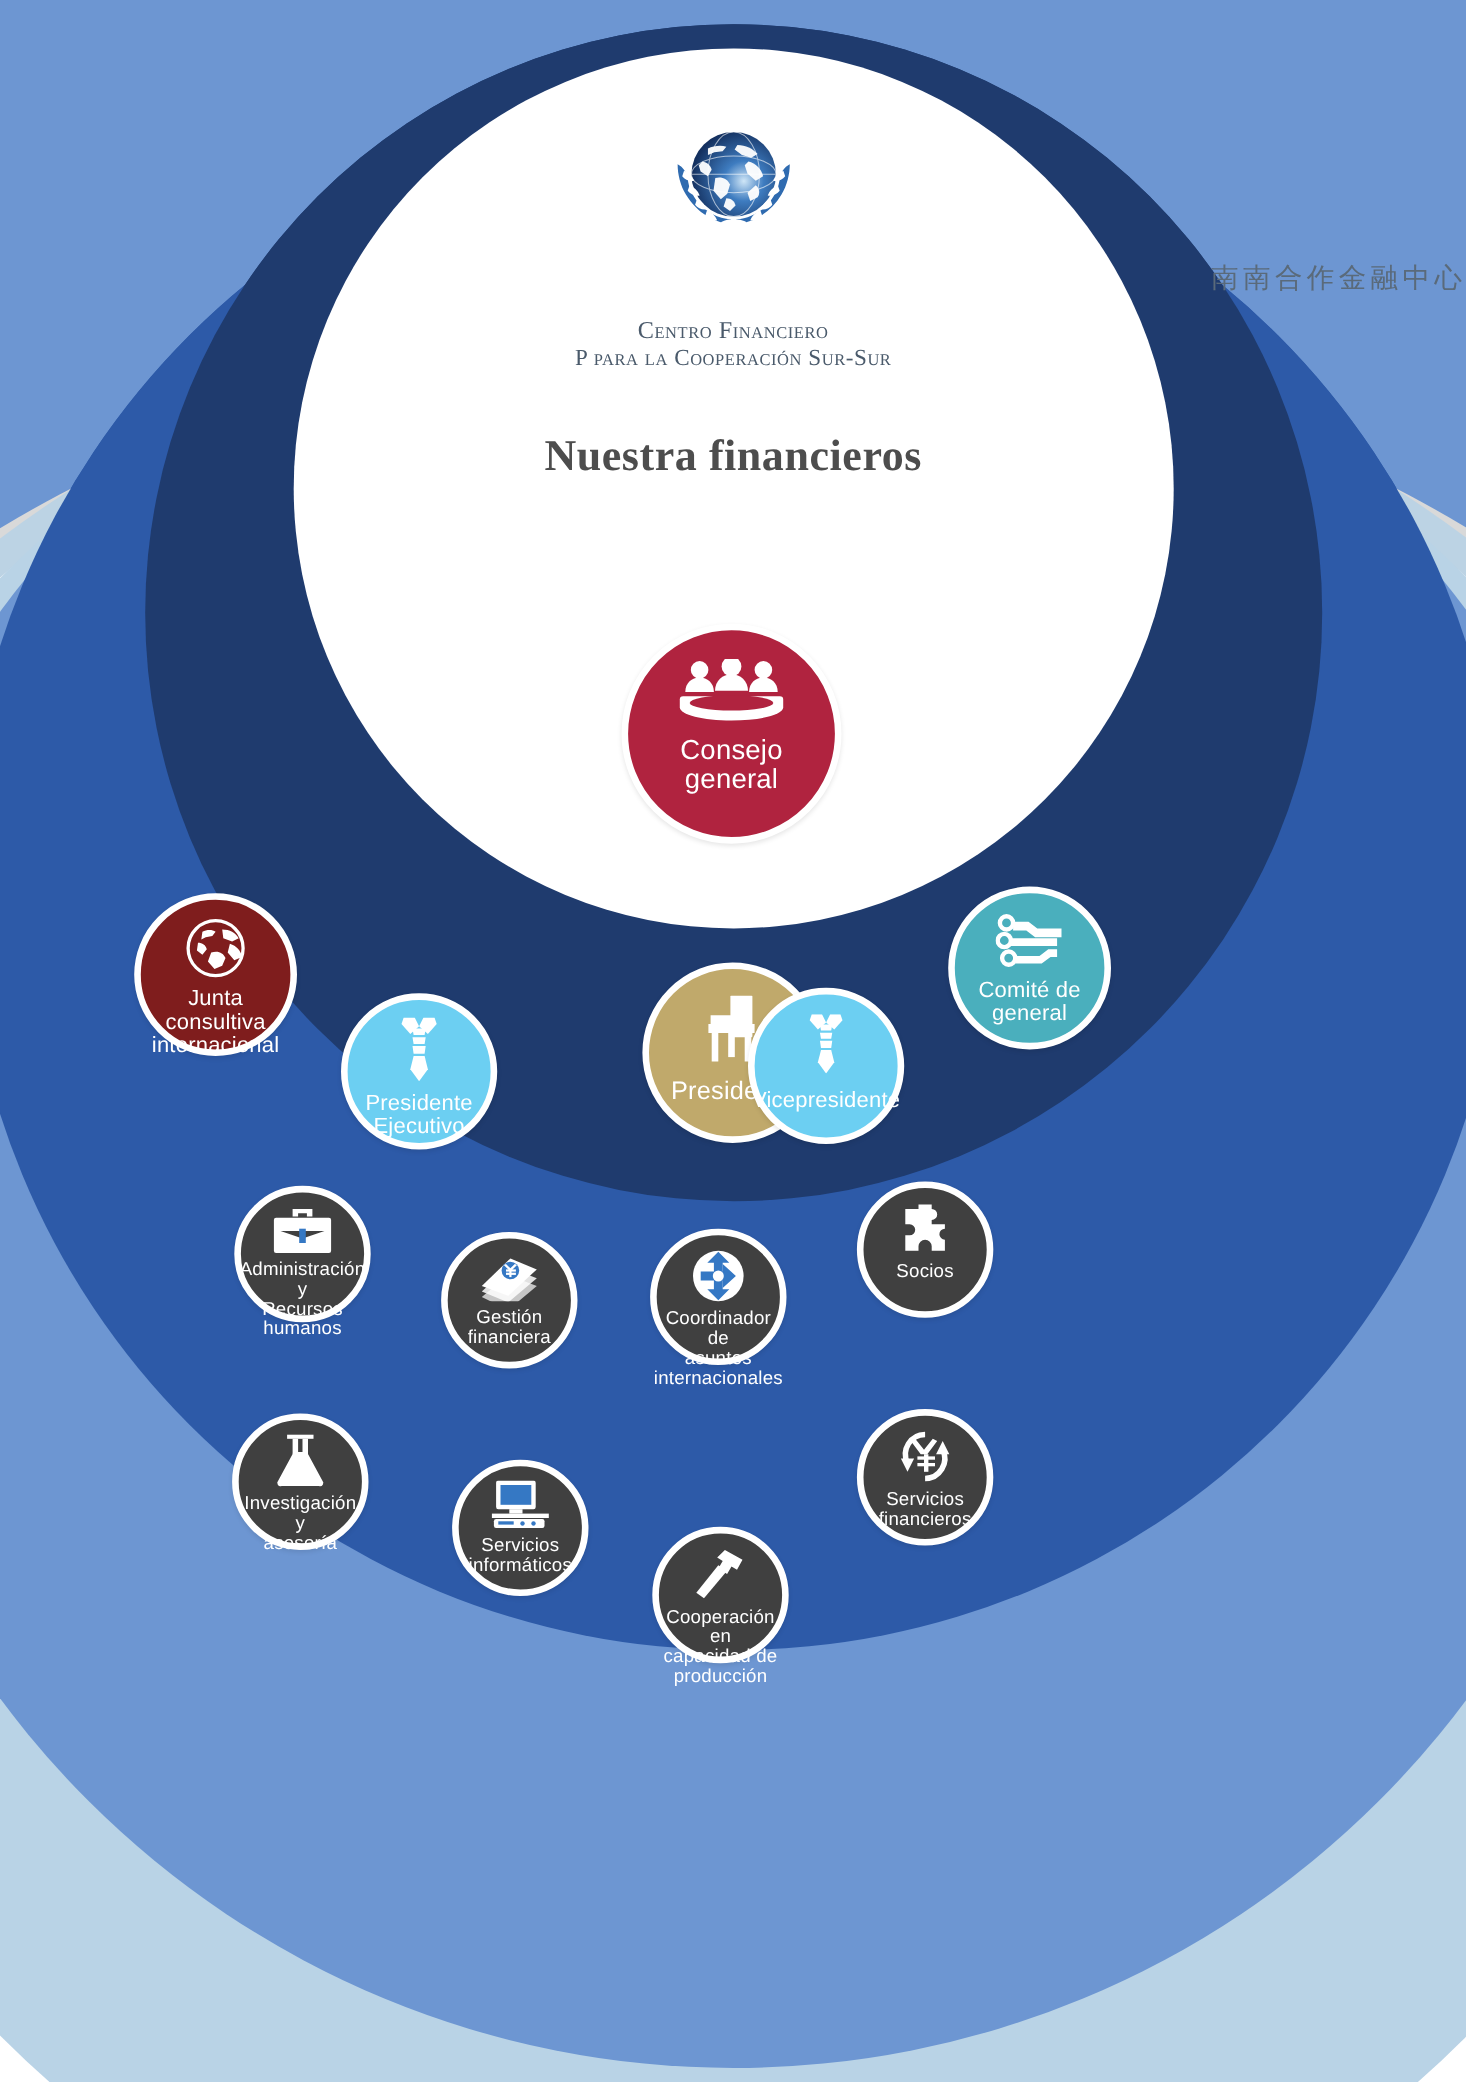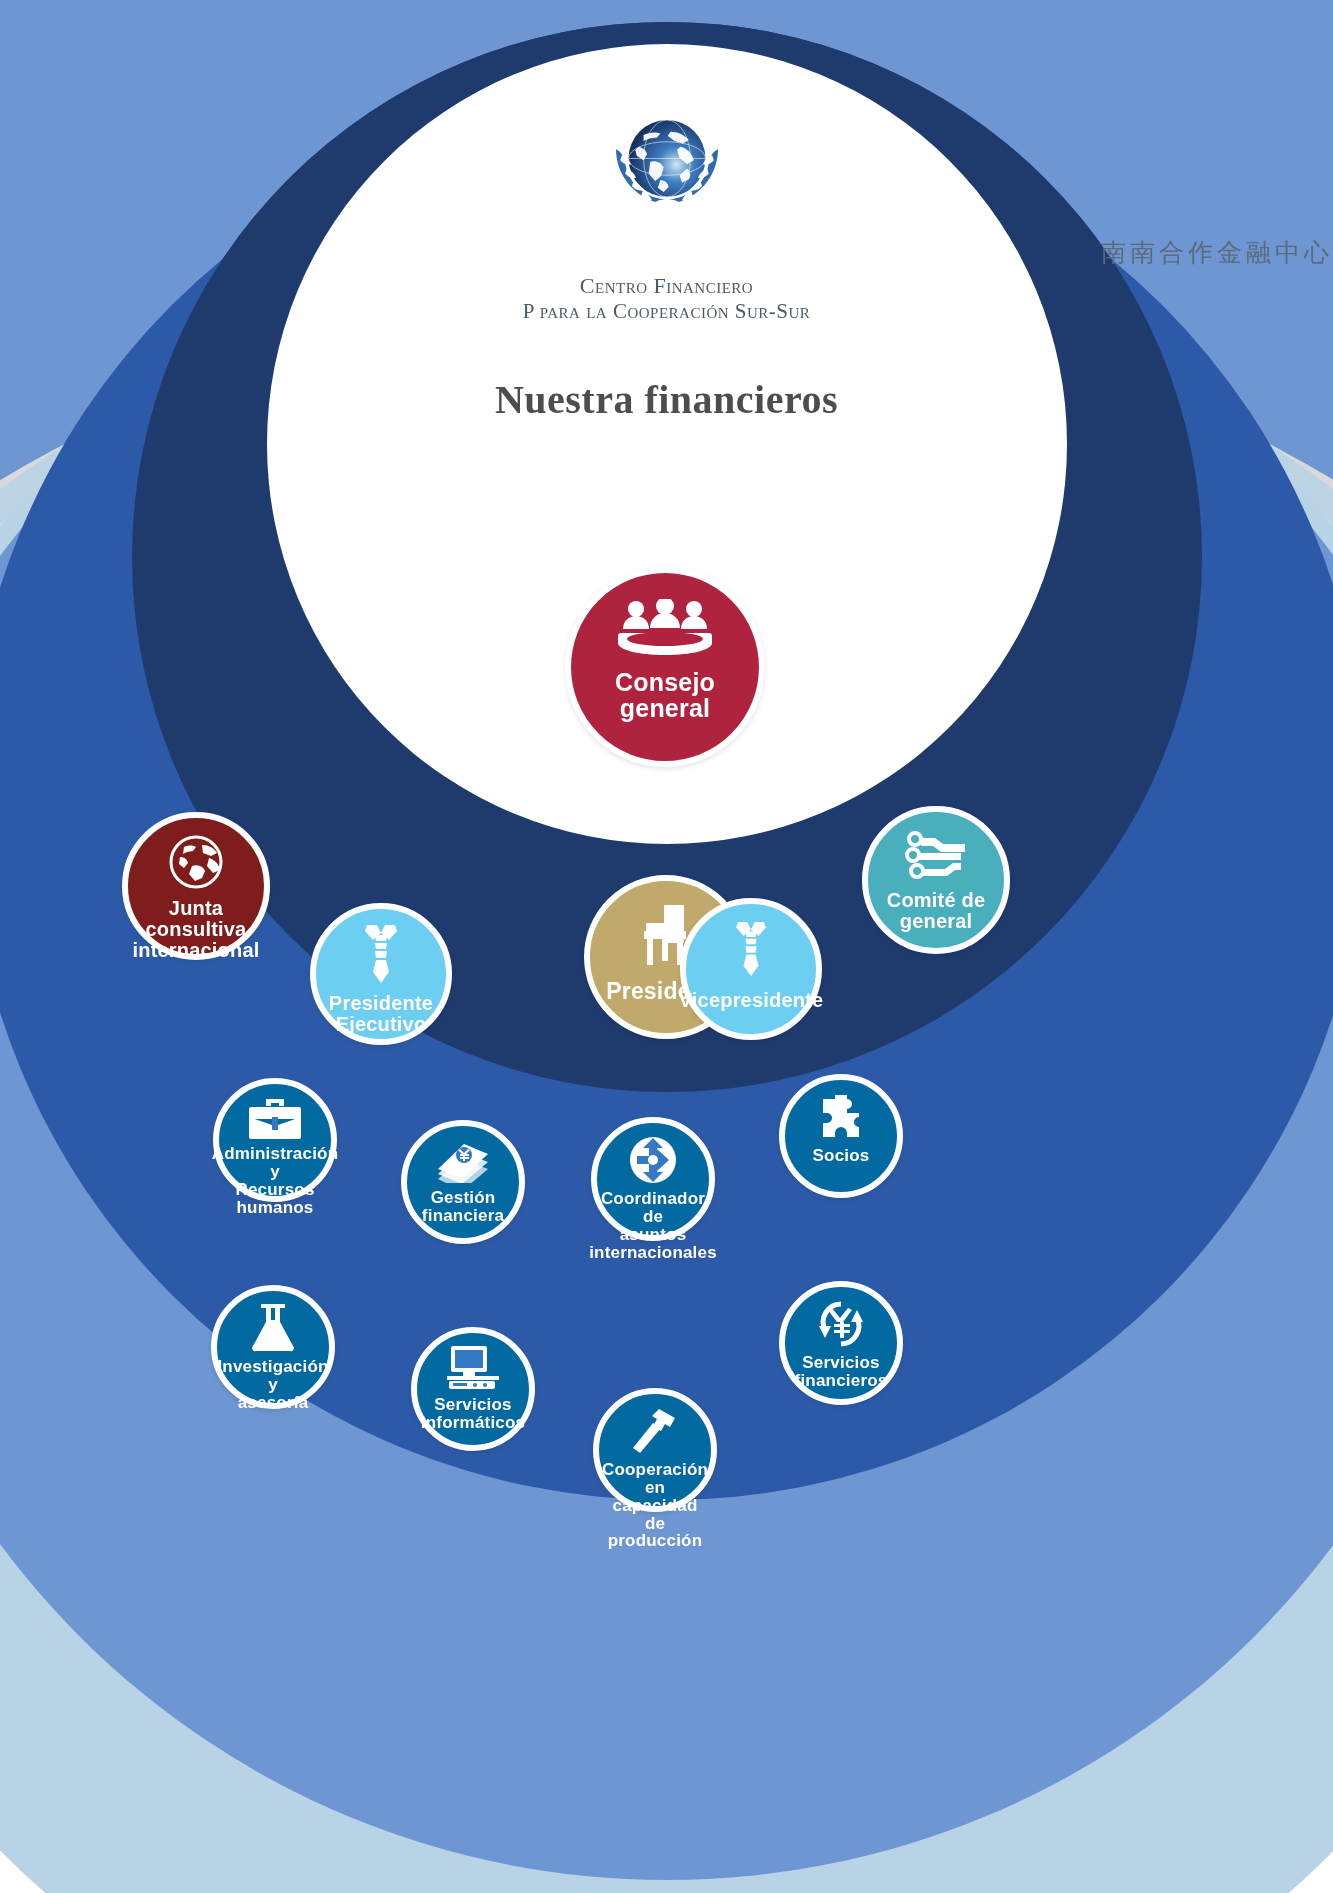--- a/index.html
+++ b/index.html
@@ -48,21 +48,21 @@
   .logo-zh {
     margin-top: 14px;
     font-family: "Liberation Serif", serif;
     font-size: 25px; letter-spacing: 4px; color: #5a6a7a; text-align: right;
   }
   .logo-l1, .logo-l2 {
     font-family: "Liberation Serif", serif;
     color: #4a5a6b; font-variant: small-caps;
     letter-spacing: 0.5px; line-height: 1.18;
   }
-  .logo-l1 { font-size: 22px; margin-top: 4px; }
+  .logo-l1 { font-size: 22px; margin-top: 18px; }
   .logo-l2 { font-size: 21px; }
   #page-title {
     margin-top: 52px;
     font-family: "Liberation Serif", serif;
     font-weight: bold; font-size: 40px; color: #4d4d4d;
     letter-spacing: 0.5px;
   }
 
   
   .node {
@@ -75,21 +75,21 @@
     color: #ffffff;
     z-index: 25;
     box-shadow: 0 2px 5px rgba(0,0,0,0.10);
   }
   .node .ico { display:block; }
   .node .lbl {
     line-height: 1.05;
     letter-spacing: 0.2px;
     padding: 0 4px;
     white-space: pre-line;
-    font-weight: 700;
+    font-weight: 400;
     text-align: center;
   }
 
   
   #n-consejo {
     width: 200px; height: 200px; left: 565px; top: 567px;
     background: #b0233f;
   }
   #n-consejo .ico { margin-top: 26px; }
   #n-consejo .lbl { margin-top: 12px; font-size: 25px; }
@@ -115,21 +115,21 @@
   #n-presej  .ico { margin-top: 16px; }
   #n-vicepre .ico { margin-top: 18px; }
   #n-dirgen  .ico { margin-top: 16px; }
   #n-junta   .lbl { margin-top: 8px; }
   #n-comite  .lbl { margin-top: 10px; }
   #n-presej  .lbl { margin-top: 10px; }
   #n-vicepre .lbl { margin-top: 14px; }
   #n-dirgen  .lbl { margin-top: 10px; }
 
   
-  .t4 { background: #0369a1; }
+  .t4 { background: #404040; }
   .t4 .lbl { font-size: 17px; }
   #n-admin   { width: 124px; height: 124px; left: 213px; top: 1078px; }
   #n-gestion { width: 124px; height: 124px; left: 401px; top: 1120px; }
   #n-coord   { width: 124px; height: 124px; left: 591px; top: 1117px; }
   #n-socios  { width: 124px; height: 124px; left: 779px; top: 1074px; }
   #n-invest  { width: 124px; height: 124px; left: 211px; top: 1285px; }
   #n-informa { width: 124px; height: 124px; left: 411px; top: 1327px; }
   #n-coop    { width: 124px; height: 124px; left: 593px; top: 1388px; }
   #n-servfin { width: 124px; height: 124px; left: 779px; top: 1281px; }
   .t4 .ico  { margin-top: 13px; }

